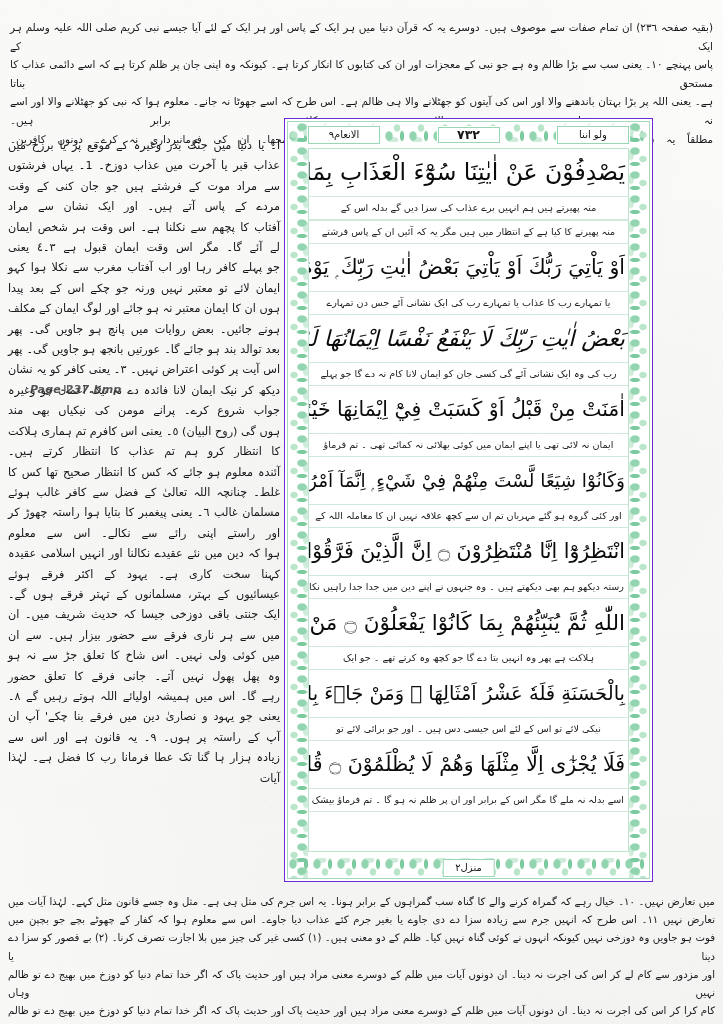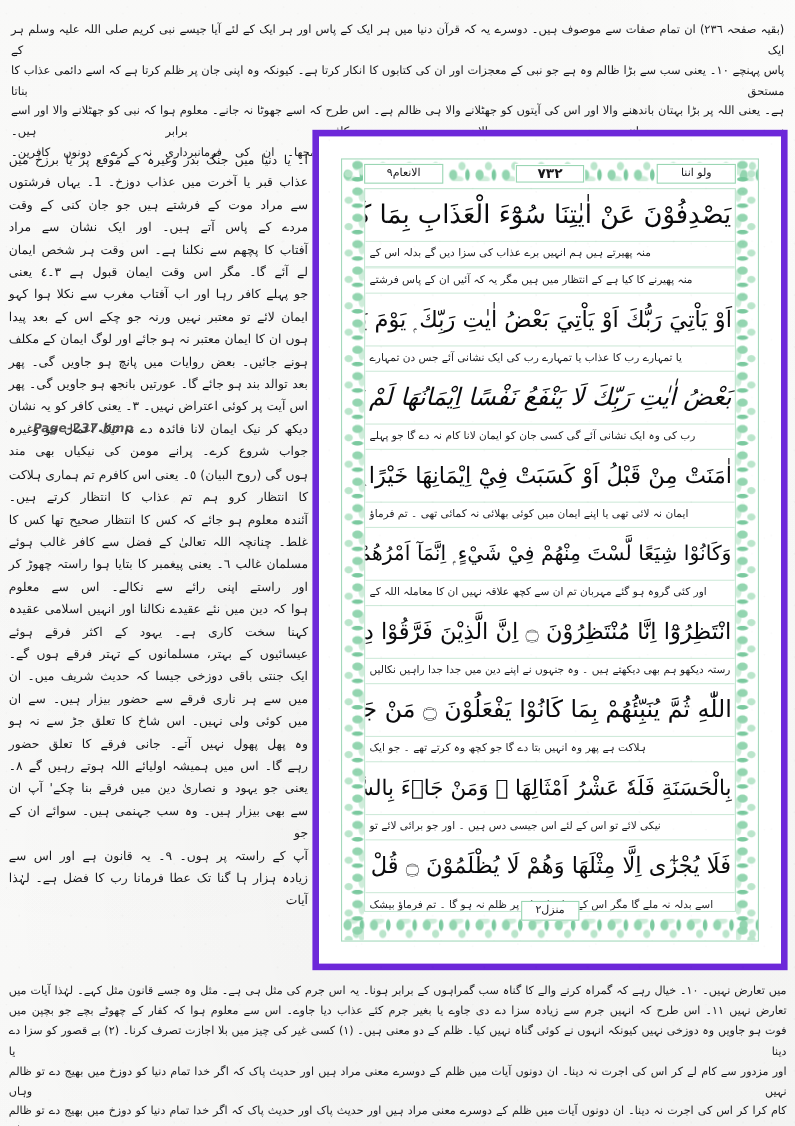--- a/index.html
+++ b/index.html
@@ -32,25 +32,25 @@
   }
 
   .footnote{
     position:absolute;left:8px;right:8px;top:893px;
     font-size:10.1px;line-height:18.2px;
     text-align:justify;text-align-last:justify;
   }
 
   
   .panel{
-    position:absolute;left:284px;top:118px;width:432px;height:764px;
-    background:#ffffff;
-    border:6px solid #6d28d9;
+    position:absolute;left:284px;top:118px;width:369px;height:764px;
+    background:#ffffff;
+    border:1px solid #6d28d9;
     box-sizing:border-box;
-    padding:20px;
+    padding:2px;
   }
   .panel-inner{
     position:relative;width:100%;height:100%;box-sizing:border-box;
     border:1px solid #a5d9bc;
     background:#ffffff;
     padding:0;
   }
 
   
   .orn{
@@ -110,32 +110,32 @@
     direction:rtl;unicode-bidi:bidi-override;
     text-align:center;color:#0b0b0d;
     font-family:"DejaVu Sans","Liberation Sans",sans-serif;
     font-size:25px;line-height:47px;height:47px;
     white-space:nowrap;overflow:hidden;
     letter-spacing:-0.5px;
     padding:0 3px;
   }
   .tr{
     direction:rtl;unicode-bidi:bidi-override;
-    text-align:left;color:#1b1b1e;
+    text-align:center;color:#1b1b1e;
     font-size:9.6px;line-height:22px;height:22px;
     white-space:nowrap;overflow:hidden;
     border-top:1px solid #cfeada;border-bottom:1px solid #cfeada;
     background:#ffffff;
     padding:0 4px;
   }
 
   
   .manzil{
     position:absolute;left:50%;transform:translateX(-50%);
-    bottom:18px;z-index:4;
+    bottom:1px;z-index:4;
     background:#ffffff;border:1px solid #9ad6b4;
     padding:1px 12px;font-size:10px;line-height:14px;
     direction:rtl;unicode-bidi:bidi-override;color:#17171a;
   }
 
   
   .watermark{
     position:absolute;left:30px;top:383px;z-index:6;
     font-family:"DejaVu Sans","Liberation Sans",sans-serif;
     font-size:11px;font-weight:700;color:#2b2b2b;
@@ -191,21 +191,20 @@
       <div>اور راستے اپنی رائے سے نکالے۔ اس سے معلوم</div>
       <div>ہوا کہ دین میں نئے عقیدے نکالنا اور انہیں اسلامی عقیدہ</div>
       <div>کہنا سخت کاری ہے۔ یہود کے اکثر فرقے ہوئے</div>
       <div>عیسائیوں کے بہتر، مسلمانوں کے تہتر فرقے ہوں گے۔</div>
       <div>ایک جنتی باقی دوزخی جیسا کہ حدیث شریف میں۔ ان</div>
       <div>میں سے ہر ناری فرقے سے حضور بیزار ہیں۔ سے ان</div>
       <div>میں کوئی ولی نہیں۔ اس شاخ کا تعلق جڑ سے نہ ہو</div>
       <div>وہ پھل پھول نہیں آتے۔ جانی فرقے کا تعلق حضور</div>
       <div>رہے گا۔ اس میں ہمیشہ اولیائے اللہ ہوتے رہیں گے ٨۔</div>
       <div>یعنی جو یہود و نصاریٰ دین میں فرقے بنا چکے' آپ ان</div>
-      <div>سے بھی بیزار ہیں۔ وہ سب جہنمی ہیں۔ سوائے ان کے جو</div>
       <div>آپ کے راستہ پر ہوں۔ ٩۔ یہ قانون ہے اور اس سے</div>
       <div>زیادہ ہزار ہا گنا تک عطا فرمانا رب کا فضل ہے۔ لہٰذا آیات</div>
     </div>
 
   <div class="panel">
     <div class="panel-inner">
 
       <div class="orn orn-top"></div>
       <div class="orn orn-bottom"></div>
       <div class="orn orn-left"></div>

